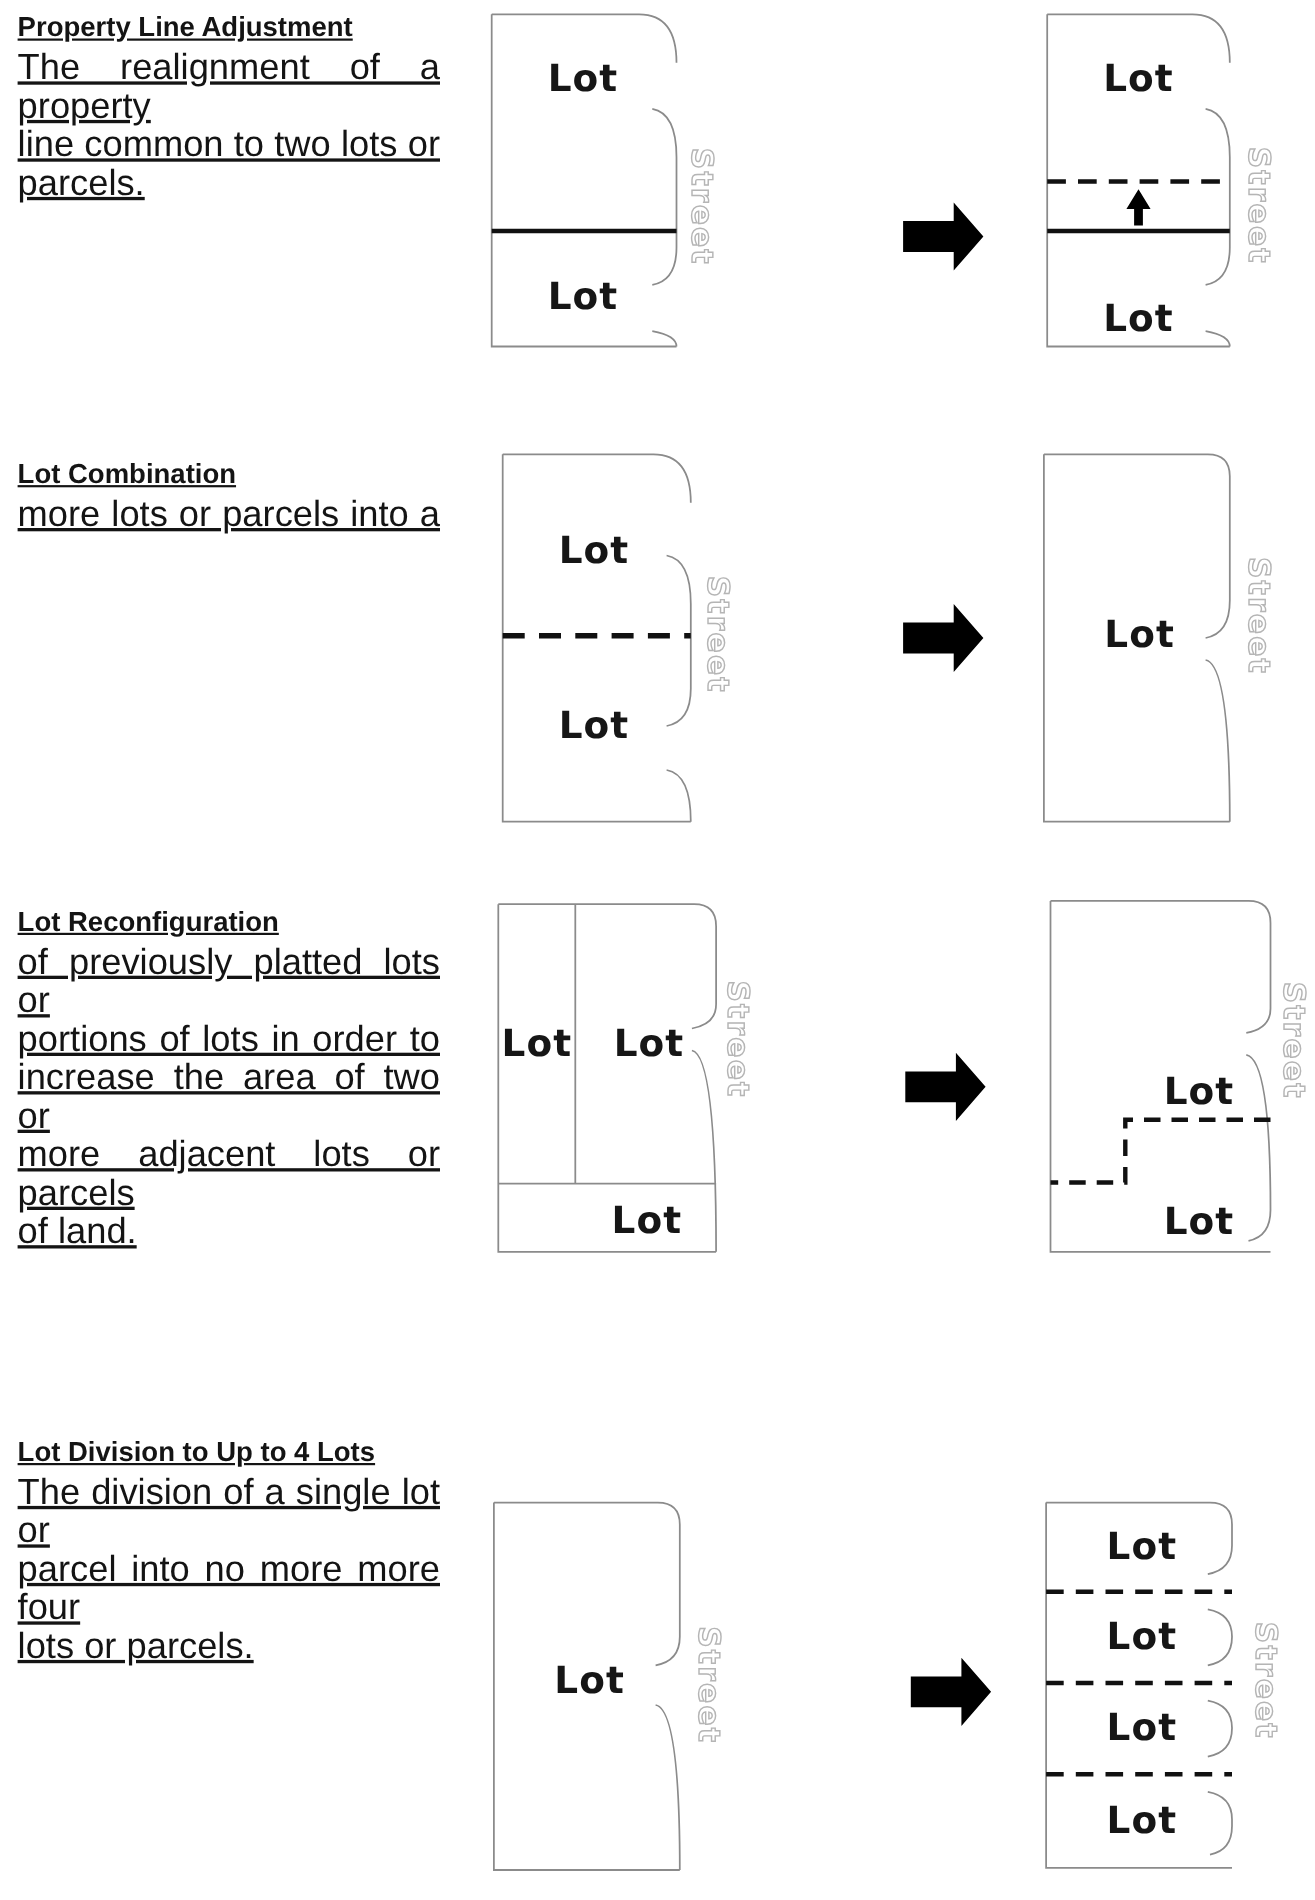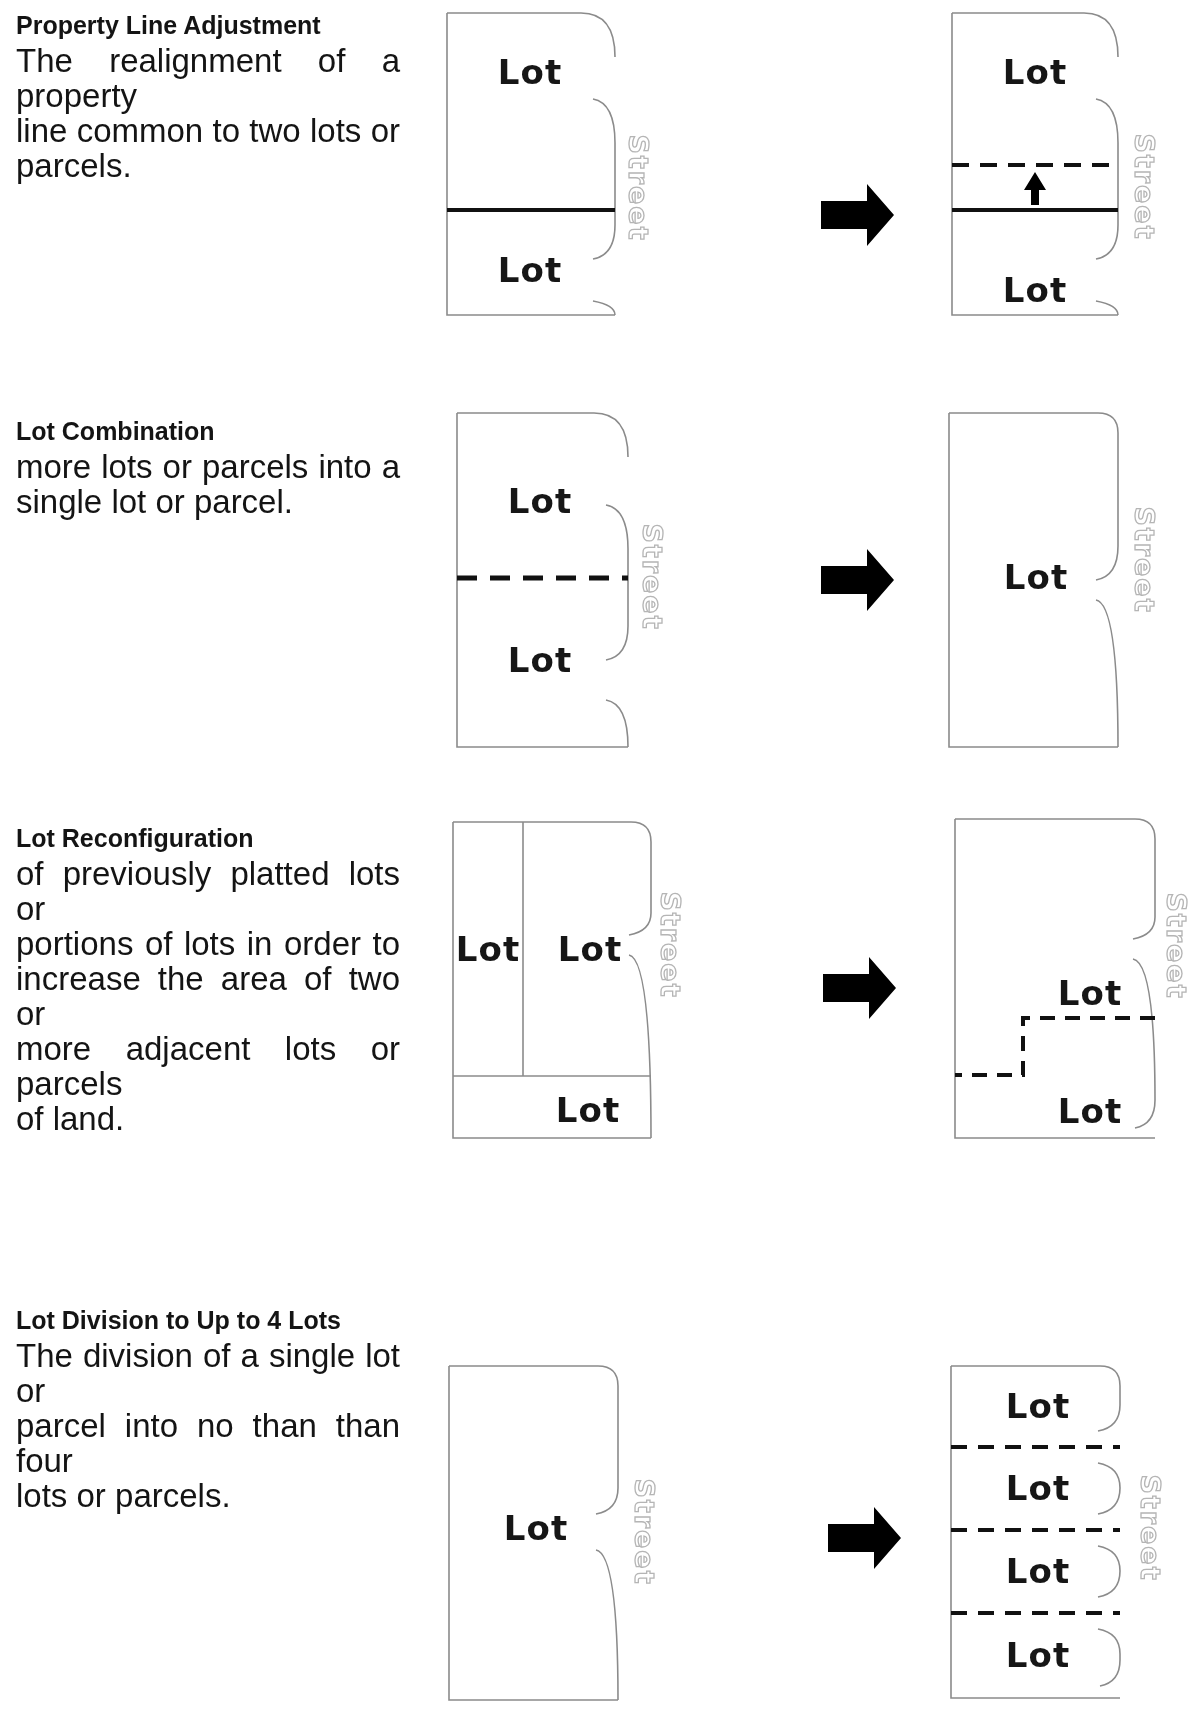--- a/index.html
+++ b/index.html
@@ -1,20 +1,20 @@
 <!DOCTYPE html>
 <html><head>
 <meta charset="utf-8">
 <style>
   html,body { margin:0; padding:0; background:#ffffff; }
   #page {
     position:relative; width:1195px; height:1727px; background:#ffffff;
     font-family:"Liberation Sans", sans-serif; color:#141414; overflow:hidden;
   }
-  .desc { position:absolute; left:16px; width:384px; }
+  .desc { position:absolute; left:16px; width:384px;text-decoration:underline; }
   .sec-title { font-size:25px; font-weight:bold; line-height:35px; white-space:nowrap; }
   .dline { font-size:33px; line-height:35px; text-align:justify; text-align-last:justify; }
   .dline.last { text-align-last:left; }
   .diagram, .arrow { position:absolute; }
   svg text.lot {
     font-family:"DejaVu Sans", sans-serif; font-weight:bold; font-size:34px;
     fill:#161616; letter-spacing:1px;
   }
   svg text.street {
     font-family:"DejaVu Sans", sans-serif; font-weight:bold; font-size:27px;
@@ -65,21 +65,20 @@
     <path class="blackfill" d="M 86 197 V 182 H 79 L 90 164 L 101 182 H 94 V 197 Z"></path>
     <text class="lot" x="90" y="64" text-anchor="middle" dominant-baseline="central">Lot</text>
     <text class="lot" x="90" y="282" text-anchor="middle" dominant-baseline="central">Lot</text>
     <text class="street" x="199" y="179" text-anchor="middle" dominant-baseline="central" transform="rotate(90 199 179)">Street</text>
   </svg>
 
   <div class="desc" style="top:414px">
     <div class="sec-title">Lot Combination</div>
     <div>
       <div class="dline">more lots or parcels into a</div>
-      <div class="dline last">single lot or parcel.</div>
     </div>
   </div>
 
   <svg class="diagram" style="left:450px;top:408px" width="230" height="345" viewBox="0 0 230 345">
     <path class="parcel" d="M 7 5 H 144 Q 178 5 178 49"></path>
     <path class="parcel" d="M 156 97 Q 178 101 178 141 V 218 Q 178 248 156 252"></path>
     <path class="parcel" d="M 156 292 Q 178 296 178 339"></path>
     <path class="parcel" d="M 7 5 V 339 H 178"></path>
     <line class="dashed-line" stroke-width="5" stroke-dasharray="20 13" x1="7" y1="170" x2="178" y2="170"></line>
     <text class="lot" x="90" y="93" text-anchor="middle" dominant-baseline="central">Lot</text>
@@ -133,21 +132,21 @@
     <path class="dashed-line" stroke-width="4" stroke-dasharray="15 10" d="M 207 204 H 75 V 261 H 7"></path>
     <text class="lot" x="142" y="179" text-anchor="middle" dominant-baseline="central">Lot</text>
     <text class="lot" x="142" y="297" text-anchor="middle" dominant-baseline="central">Lot</text>
     <text class="street" x="228" y="132" text-anchor="middle" dominant-baseline="central" transform="rotate(90 228 132)">Street</text>
   </svg>
 
   <div class="desc" style="top:1303px">
     <div class="sec-title">Lot Division to Up to 4 Lots</div>
     <div>
       <div class="dline">The division of a single lot or</div>
-      <div class="dline">parcel into no than than four</div>
+      <div class="dline">parcel into no more more four</div>
       <div class="dline last">lots or parcels.</div>
     </div>
   </div>
 
   <svg class="diagram" style="left:442px;top:1360px" width="230" height="345" viewBox="0 0 230 345">
     <path class="parcel" d="M 7 6 H 156 Q 176 6 176 26 V 128 Q 176 150 154 154"></path>
     <path class="parcel" d="M 154 190 Q 176 194 176 340"></path>
     <path class="parcel" d="M 7 6 V 340 H 176"></path>
     <text class="lot" x="94" y="168" text-anchor="middle" dominant-baseline="central">Lot</text>
     <text class="street" x="202" y="172" text-anchor="middle" dominant-baseline="central" transform="rotate(90 202 172)">Street</text>

